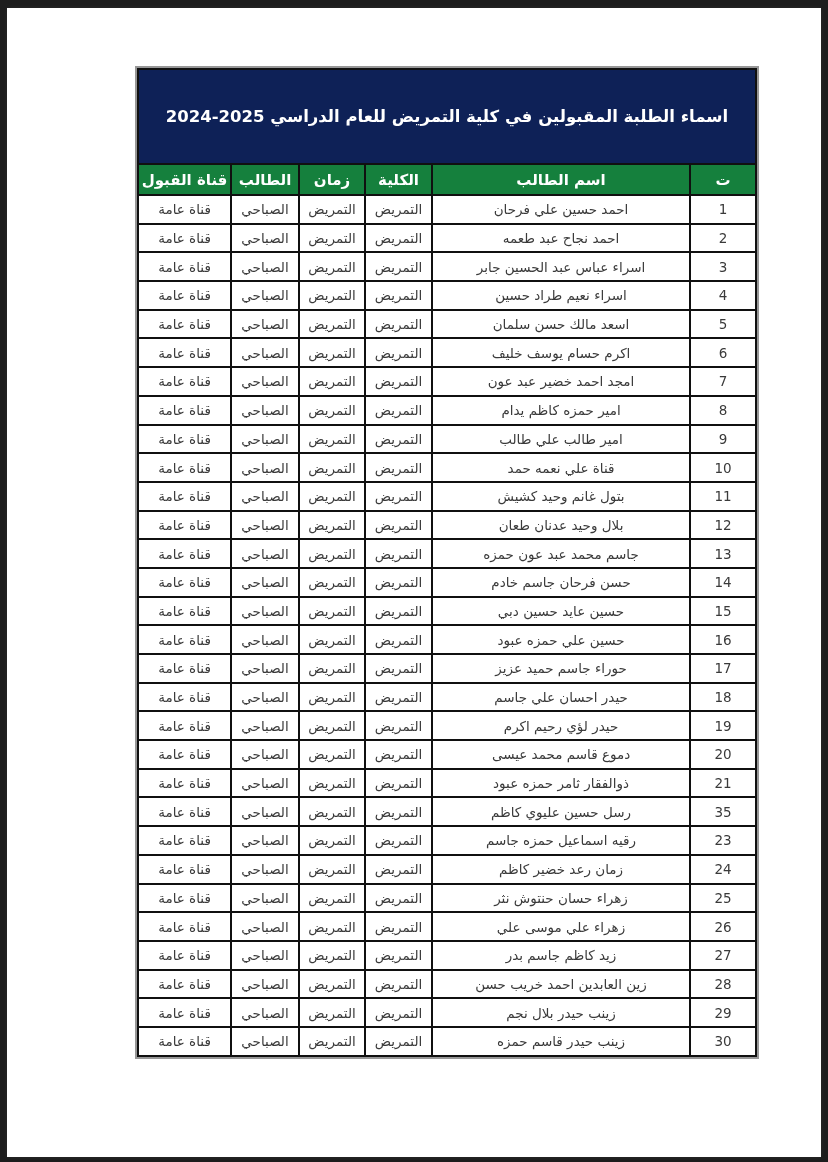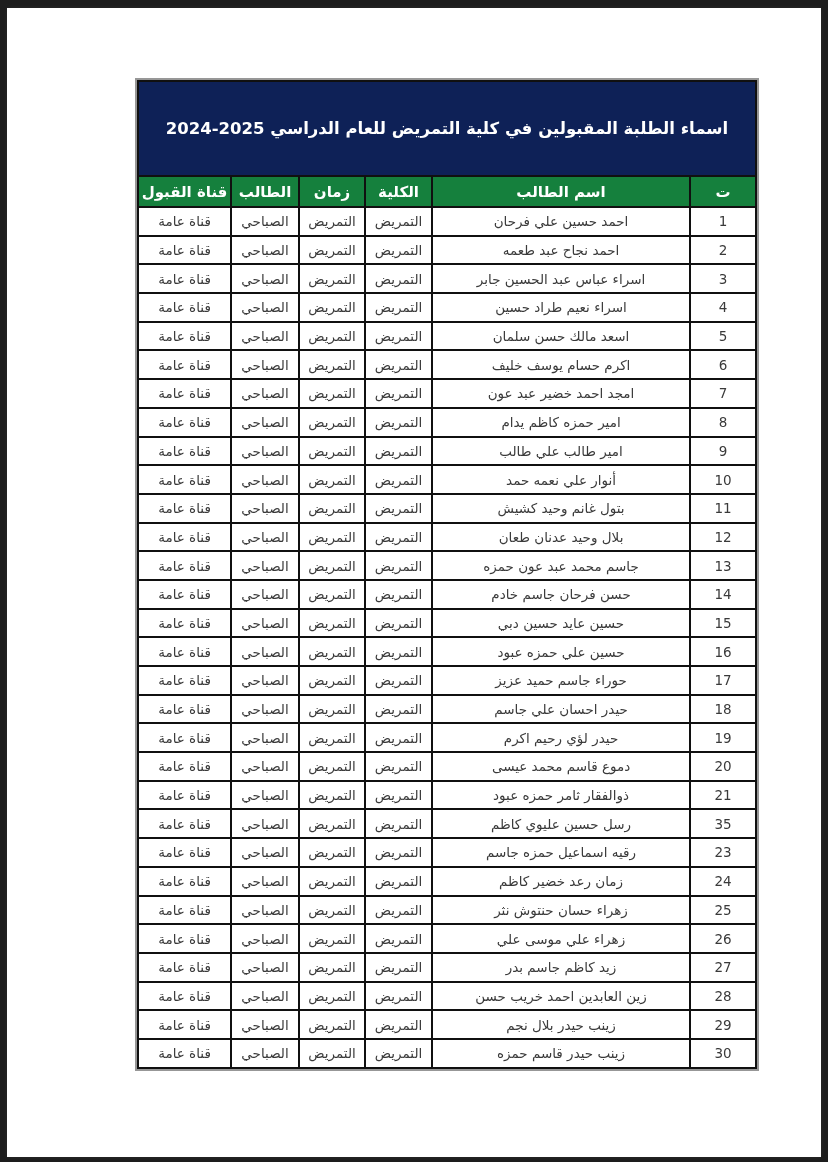--- a/index.html
+++ b/index.html
@@ -22,21 +22,21 @@
     left: 7px;
     top: 8px;
     width: 814px;
     height: 1149px;
     background: #ffffff;
     box-shadow: 0 0 5px rgba(255,255,255,0.06);
   }
   table.students-table {
     position: absolute;
     left: 130px;
-    top: 72px;
+    top: 60px;
     width: 618px;
     border-collapse: collapse;
     table-layout: fixed;
     outline: 2px solid #979797;
   }
   .students-table th,
   .students-table td {
     border: 2px solid #101010;
     text-align: center;
     vertical-align: middle;
@@ -173,21 +173,21 @@
     <td class="c-no">9</td>
     <td class="c-name">امير طالب علي طالب</td>
     <td>التمريض</td>
     <td>التمريض</td>
     <td>الصباحي</td>
     <td>قناة عامة</td>
   </tr>
 
   <tr>
     <td class="c-no">10</td>
-    <td class="c-name">أنوار علي نعمه حمد</td>
+    <td class="c-name">قناة علي نعمه حمد</td>
     <td>التمريض</td>
     <td>التمريض</td>
     <td>الصباحي</td>
     <td>قناة عامة</td>
   </tr>
 
   <tr>
     <td class="c-no">11</td>
     <td class="c-name">بتول غانم وحيد كشيش</td>
     <td>التمريض</td>

